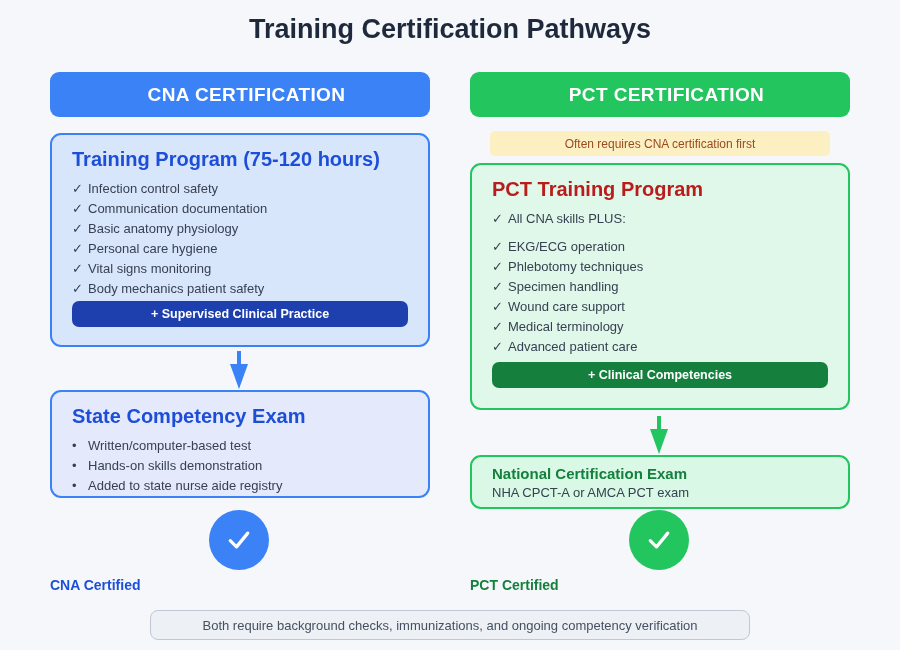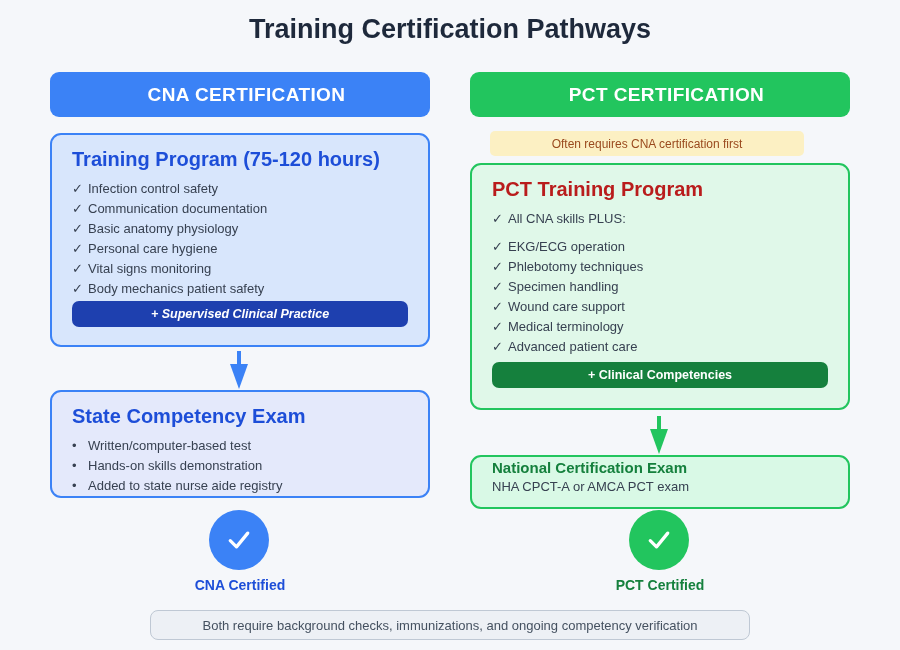--- a/index.html
+++ b/index.html
@@ -9,63 +9,63 @@
 
   .page-title { position:absolute; top:14px; left:0; width:900px; text-align:center;
     font-size:27px; font-weight:bold; color:#1e293b; }
 
   .col-header { position:absolute; top:72px; width:380px; height:45px; border-radius:9px;
     color:#ffffff; font-size:19px; font-weight:bold; letter-spacing:.4px;
     display:flex; align-items:center; justify-content:center;padding-left:13px; }
   .col-header.blue { left:50px; background:#3b82f6; }
   .col-header.green { left:470px; background:#22c55e; }
 
-  .note { position:absolute; left:490px; top:131px; width:314px; height:25px;
+  .note { position:absolute; left:490px; top:131px; width:340px; height:25px;
     background:#fcf0c3; border-radius:5px; color:#9a4a1e; font-size:12px;
     display:flex; align-items:center; justify-content:center; }
 
   .panel { position:absolute; width:380px; border-radius:11px; border:2px solid; padding:13px 20px; }
   .panel.training-blue { left:50px; top:133px; height:214px; background:#d8e6fc; border-color:#3b82f6; }
   .panel.exam-blue { left:50px; top:390px; height:108px; background:#e4e9fb; border-color:#3b82f6; }
   .panel.training-green { left:470px; top:163px; height:247px; background:#e0f8e9; border-color:#22c55e; }
-  .panel.exam-green { left:470px; top:455px; height:54px; background:#d9f9e6; border-color:#22c55e; padding-top:2px; }
+  .panel.exam-green { left:470px; top:455px; height:54px; background:#d9f9e6; border-color:#22c55e; padding-top:8px; }
 
   .panel h2 { font-size:20px; font-weight:bold; margin-bottom:8px; }
   .panel.training-blue h2, .panel.exam-blue h2 { color:#1d4ed8; }
   .panel.training-green h2 { color:#b91c1c; }
   .panel.exam-green h2 { color:#15803d; font-size:15px; margin-bottom:3px; }
 
   .li { font-size:13px; color:#374151; line-height:20px; display:flex; }
   .li .mk { width:16px; flex:0 0 16px; }
   .lead-gap { height:8px; }
   .sub { font-size:13px; color:#374151; }
 
   .pill-btn { position:absolute; left:20px; right:20px; border-radius:7px; height:26px;
     color:#ffffff; font-size:12.5px; font-weight:bold;
     display:flex; align-items:center; justify-content:center; }
-  .pill-btn.navy { background:#1e40af; bottom:18px;font-style:italic; }
+  .pill-btn.navy { background:#1e40af; bottom:18px; }
   .pill-btn.forest { background:#15803d; bottom:20px; }
 
   .arrow { position:absolute; width:20px; display:flex; flex-direction:column; align-items:center; }
   .arrow .stem { width:4px; height:13px; }
   .arrow .head { width:0; height:0; border-left:9px solid transparent; border-right:9px solid transparent; }
   .arrow.blue { left:229px; top:351px; }
   .arrow.blue .stem { background:#3b82f6; }
   .arrow.blue .head { border-top:25px solid #3b82f6; }
   .arrow.green { left:649px; top:416px; }
   .arrow.green .stem { background:#22c55e; }
   .arrow.green .head { border-top:25px solid #22c55e; }
 
   .cert-circle { position:absolute; top:510px; width:60px; height:60px; border-radius:50%;
     display:flex; align-items:center; justify-content:center; }
   .cert-circle.blue-bg { left:209px; background:#3b82f6; }
   .cert-circle.green-bg { left:629px; background:#22c55e; }
   .cert-circle svg { width:30px; height:30px; }
 
-  .cert-label { position:absolute; top:577px; width:380px; text-align:center;
+  .cert-label { position:absolute; top:577px; width:380px; 
     font-size:14px; font-weight:bold; }
   .cert-label.blue-t { left:50px; color:#1d4ed8; }
   .cert-label.green-t { left:470px; color:#15803d; }
 
   .footer-note { position:absolute; left:150px; top:610px; width:600px; height:30px;
     background:#edf0f5; border:1px solid #bfc8d4; border-radius:8px;
     color:#455160; font-size:13px; display:flex; align-items:center; justify-content:center; }
 </style>
 </head>
 <body>

